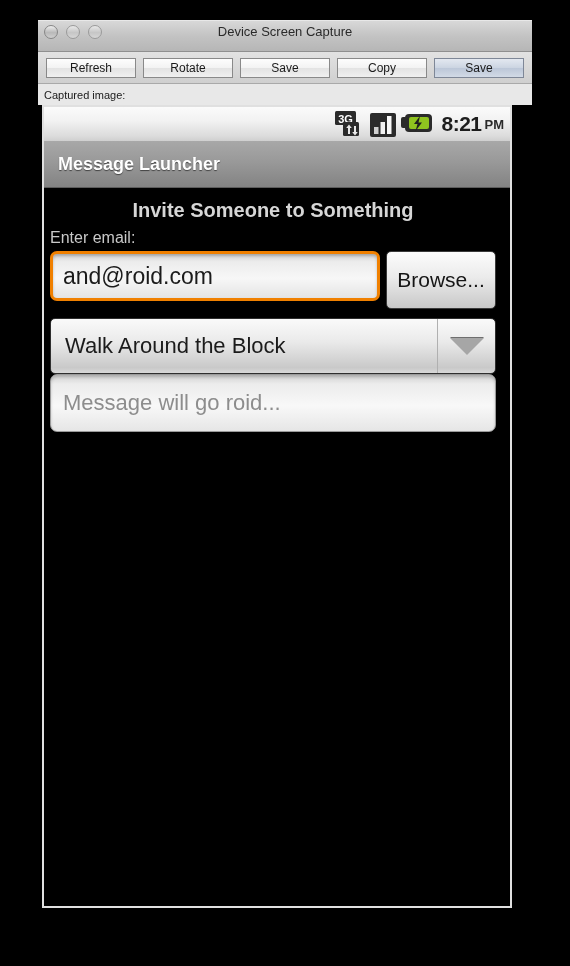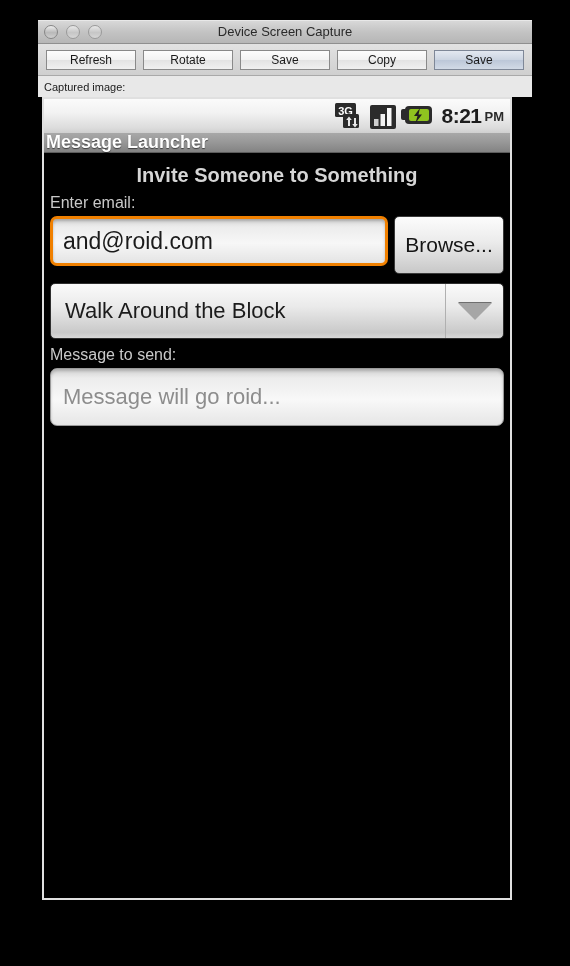--- a/index.html
+++ b/index.html
@@ -31,21 +31,21 @@
     top: 20px;
     width: 494px;
     height: 894px;
     background: #000000;
     overflow: hidden;
   }
 
   
   #titlebar {
     position: relative;
-    height: 24px;
+    height: 32px;
     background: linear-gradient(to bottom, #d8d8d8 0%, #c3c3c3 50%, #b6b6b6 100%);
     border-bottom: 1px solid #8f8f8f;
     border-top: 1px solid #e8e8e8;
     box-sizing: border-box;
     padding-left: 28px;
   }
   #traffic-lights {
     position: absolute;
     left: 6px;
     top: 4px;
@@ -151,38 +151,38 @@
   #clock-ampm {
     font-size: 13px;
     font-weight: bold;
     color: #2a2a2a;
     margin-left: 3px;
     font-family: "Liberation Sans", sans-serif;
   }
 
   
   #app-titlebar {
-    height: 20px;
+    height: 47px;
     background: linear-gradient(to bottom, #a8a8a8 0%, #999999 45%, #838383 100%);
     display: flex;
     align-items: center;
-    padding-left: 2px;
+    padding-left: 14px;
     box-sizing: border-box;
     border-bottom: 1px solid #5c5c5c;
   }
   #app-title {
     color: #ffffff;
     font-size: 18px;
     font-weight: bold;
     text-shadow: 0 1px 1px rgba(0,0,0,0.55);
     font-family: "Liberation Sans", sans-serif;
   }
 
   
-  #app-content { padding: 6px 6px 0 6px; }
+  #app-content { padding: 6px 14px 0 6px; }
 
   #heading {
     text-align: center;
     color: #d6d6d6;
     font-size: 20px;
     font-weight: bold;
     padding: 5px 0 6px 0;
     font-family: "Liberation Sans", sans-serif;
   }
   .field-label {
@@ -353,21 +353,20 @@
           <div id="browse-button">Browse...</div>
         </div>
 
         <div id="spinner">
           <span id="spinner-value">Walk Around the Block</span>
           <span id="spinner-arrow-box">
             <span id="spinner-arrow"></span>
           </span>
         </div>
 
-        <div class="field-label" id="label-message">Message to send:</div>
 
         <div id="message-wrap">
           <span id="message-placeholder">Message will go roid...</span>
         </div>
 
       </div>
     </div>
   </div>
 
 </div>

